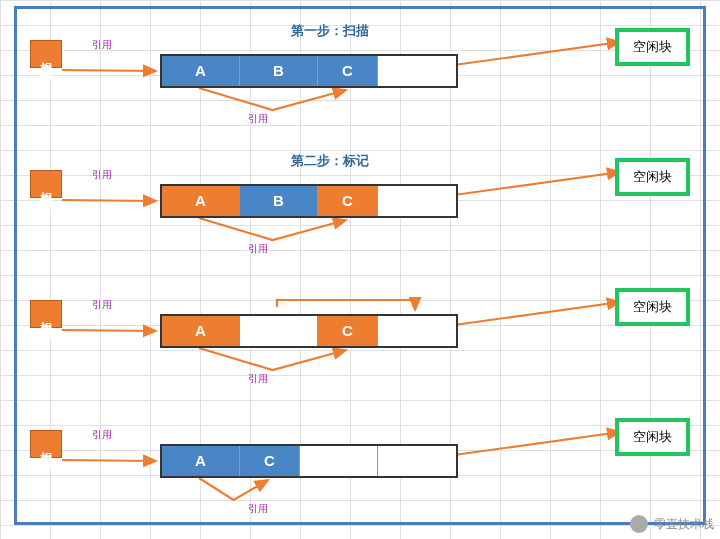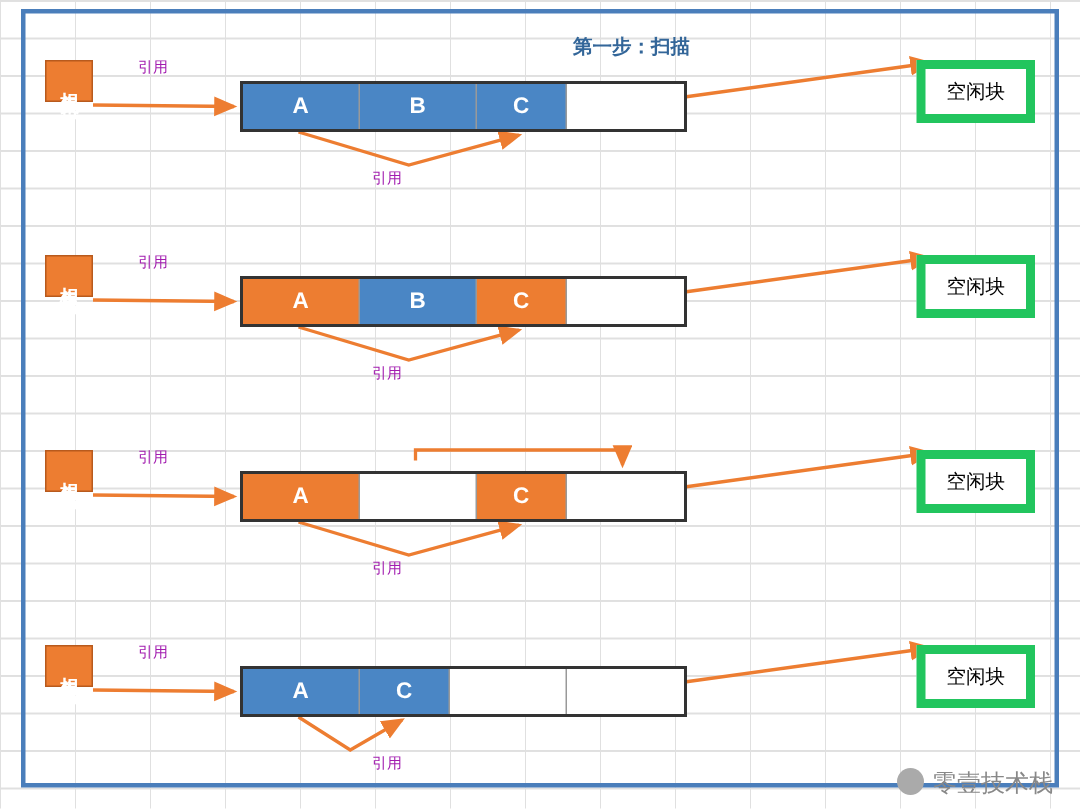--- a/index.html
+++ b/index.html
@@ -58,21 +58,21 @@
     color: #a21caf;
   }
   .stepTitle {
     position: absolute;
     font-size: 13px;
     color: #369;
     font-weight: bold;
     top: 12px;
     left: 200px;
     width: 260px;
-    text-align: right;
+    text-align: center;
   }
   .heap {
     position: absolute;
     top: 44px;
     left: 160px;
     height: 34px;
     border: 2px solid #333;
     display: flex;
     background: #fff;
   }
@@ -84,35 +84,35 @@
     font-size: 15px;
     color: #fff;
   }
   .cell:last-child { border-right: none; }
   .blue   { background: #4a86c5; }
   .orange { background: #ed7d31; }
   .empty  { background: #fff; color: #fff; }
   .freebox {
     position: absolute;
     right: 30px;
-    top: 30px;
-    border: 6px solid #22c55e;
+    top: 18px;
+    border: 4px solid #22c55e;
     background: #fff;
     font-size: 13px;
     padding: 6px 14px;
   }
   .watermark {
     position: absolute;
-    right: 18px;
+    right: 6px;
     bottom: 6px;
     z-index: 50;
     display: flex;
-    align-items: flex-start;
+    align-items: center;
     gap: 6px;
-    font-size: 16px;
+    font-size: 12px;
     color: #888;
   }
   .watermark .icon {
     width: 18px; height: 18px; border-radius: 50%;
     background: #aaa; display: inline-block;
   }
 </style>
 </head>
 <body>
 
@@ -151,20 +151,21 @@
         <div class="cell blue" style="width: 78px;">B</div>
         <div class="cell blue" style="width: 60px;">C</div>
         <div class="cell empty" style="width: 78px;"></div>
       </div>
       <div class="freebox">空闲块</div>
       <div class="reflabel" style="left: 248px; top: 102px;">引用</div>
     </div>
     <div class="step" style="top: 140px;">
       <div class="root">根集合</div>
       <div class="reflabel" style="left: 92px; top: 28px;">引用</div>
+      <div class="stepTitle">第二步：标记</div>
       <div class="heap">
         <div class="cell orange" style="width: 78px;">A</div>
         <div class="cell blue" style="width: 78px;">B</div>
         <div class="cell orange" style="width: 60px;">C</div>
         <div class="cell empty" style="width: 78px;"></div>
       </div>
       <div class="freebox">空闲块</div>
       <div class="reflabel" style="left: 248px; top: 102px;">引用</div>
     </div>
     <div class="step" style="top: 270px;">

